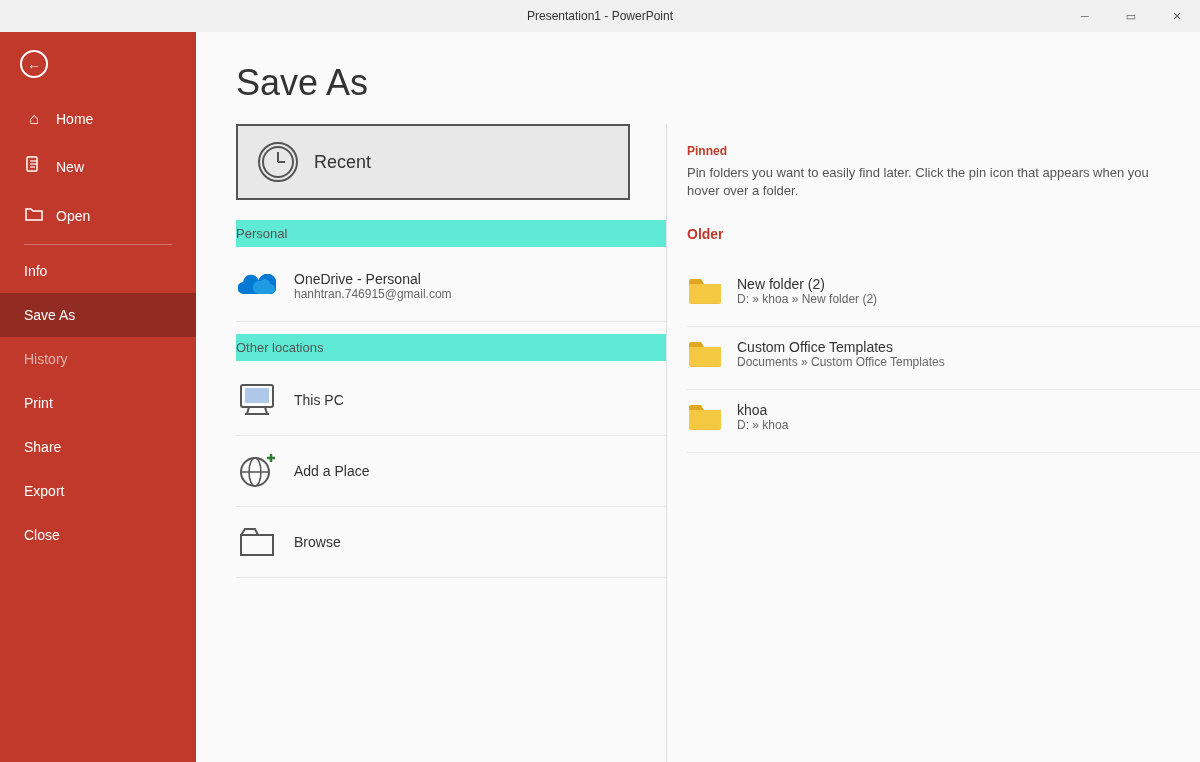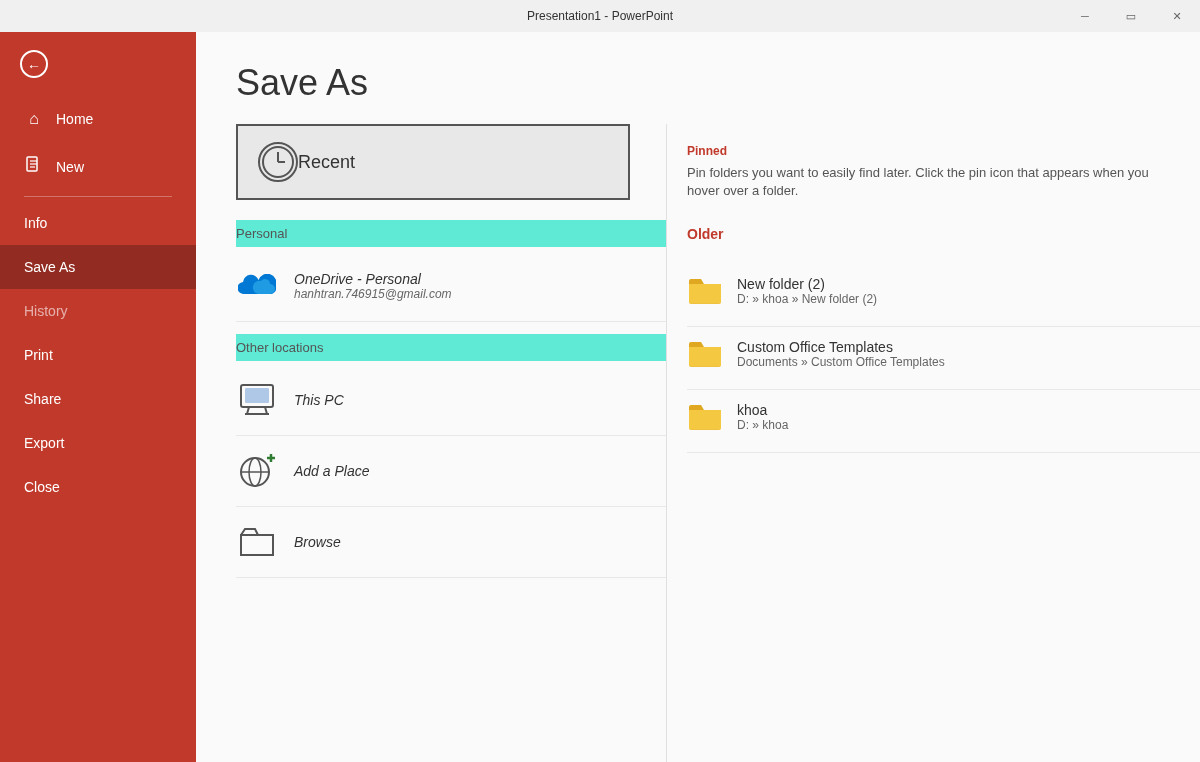--- a/index.html
+++ b/index.html
@@ -126,21 +126,21 @@
     .locations-panel {
       width: 470px;
       flex-shrink: 0;
       padding: 0 0 20px 40px;
       overflow-y: auto;
     }
 
     .recent-button {
       display: flex;
       align-items: center;
-      gap: 0;
+      gap: 16px;
       padding: 16px 20px;
       border: 2px solid #555;
       margin-right: 36px;
       margin-bottom: 20px;
       cursor: pointer;
       background: #e8e8e8;
     }
 
     .clock-icon {
       width: 40px;
@@ -178,21 +178,21 @@
 
     .location-icon {
       width: 42px;
       height: 42px;
       display: flex;
       align-items: center;
       justify-content: center;
       flex-shrink: 0;
     }
 
-    .location-info { display: flex; flex-direction: column; font-style: italic; }
+    .location-info { display: flex; flex-direction: column; }
     .location-name { font-size: 14px; color: #333; }
     .location-sub { font-size: 12px; color: #666; }
 
     
     
     
 
     
     .folders-panel {
       flex: 1;
@@ -280,20 +280,28 @@
         <span class="item-icon">
           <svg width="16" height="18" viewBox="0 0 16 18" fill="none">
             <rect x="1" y="1" width="10" height="14" rx="1" stroke="white" stroke-width="1.5" fill="none"></rect>
             <line x1="4" y1="5" x2="11" y2="5" stroke="white" stroke-width="1.2"></line>
             <line x1="4" y1="8" x2="11" y2="8" stroke="white" stroke-width="1.2"></line>
             <line x1="4" y1="11" x2="9" y2="11" stroke="white" stroke-width="1.2"></line>
           </svg>
         </span>
         <span>New</span>
       </div>
+      <div class="sidebar-item">
+        <span class="item-icon">
+          <svg width="18" height="16" viewBox="0 0 18 16" fill="none">
+            <path d="M1 3h5l2 2h9v9H1V3z" stroke="white" stroke-width="1.5" fill="none"></path>
+          </svg>
+        </span>
+        <span>Open</span>
+      </div>
 
       <div class="sidebar-divider"></div>
 
       <div class="sidebar-item">
         <span>Info</span>
       </div>
       <div class="sidebar-item active">
         <span>Save As</span>
       </div>
       <div class="sidebar-item muted">

